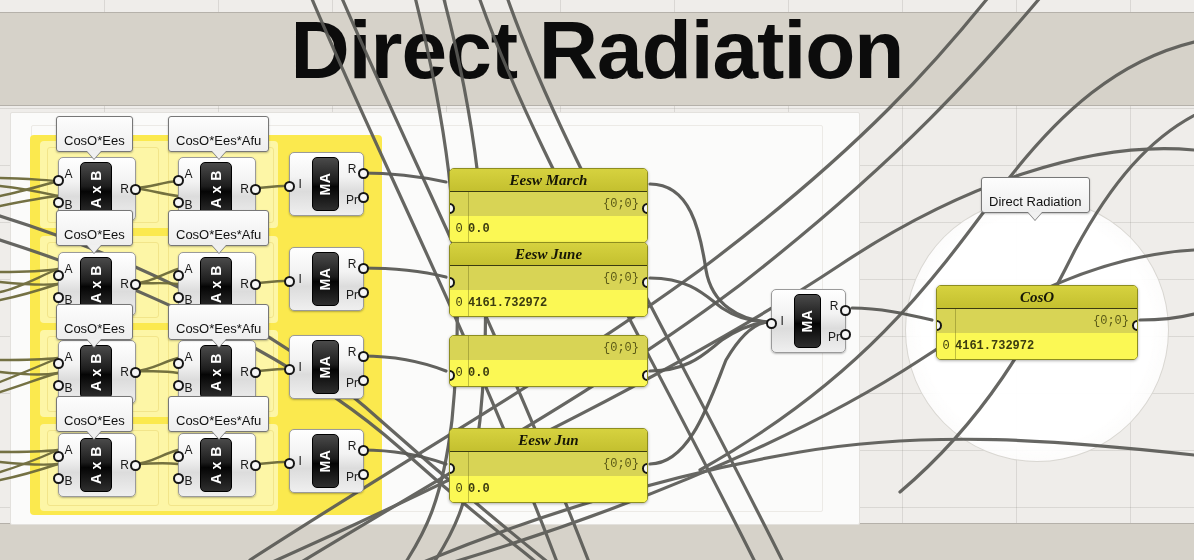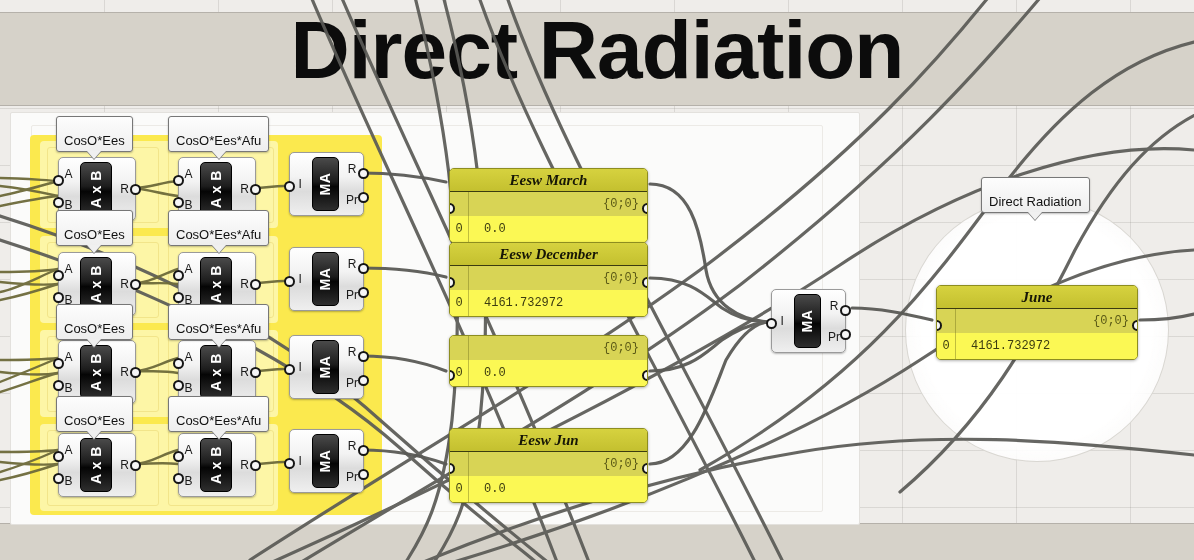--- a/index.html
+++ b/index.html
@@ -96,21 +96,21 @@
     display:flex;align-items:center;justify-content:flex-end;
     padding-right:8px;box-sizing:border-box;
     font-family:"Liberation Mono",monospace;font-size:12px;color:#5b5a16;
   }
   .ghpanel .datarow{
     height:26px;background:#fbf854;position:relative;
     display:flex;align-items:center;
     font-family:"Liberation Mono",monospace;font-size:12px;color:#3c3c10;
   }
   .ghpanel .rowno{width:18px;text-align:center;}
-  .ghpanel .rowval{padding-left:16px;}
+  .ghpanel .rowval{padding-left:0;font-weight:bold;}
   .ghpanel .vline{position:absolute;left:18px;top:0;bottom:0;width:1px;background:rgba(120,118,30,.45);}
 
   
   .callout{
     position:absolute;background:linear-gradient(to bottom,#fdfdfd,#eeeeee);
     border:1px solid #777;border-radius:3px;
     box-shadow:0 1px 2px rgba(0,0,0,.25);
     font-size:13px;color:#111;padding:16px 7px 3px;white-space:nowrap;
     font-family:"Liberation Sans",sans-serif;
   }
@@ -452,21 +452,21 @@
     <div class="datarow">
       <div class="vline"></div>
       <span class="rowno">0</span>
       <span class="rowval">0.0</span>
     </div>
     <div class="port" style="left:-6px;top:34px;"></div>
     <div class="port" style="right:-6px;top:34px;"></div>
   </div>
 
   <div class="ghpanel" style="left:449px;top:242px;width:197px;">
-    <div class="ph">Eesw December</div>
+    <div class="ph">Eesw June</div>
     <div class="pathrow">
       <div class="vline"></div>
       <span>{0;0}</span>
     </div>
     <div class="datarow">
       <div class="vline"></div>
       <span class="rowno">0</span>
       <span class="rowval">4161.732972</span>
     </div>
     <div class="port" style="left:-6px;top:34px;"></div>
@@ -496,21 +496,21 @@
     <div class="datarow">
       <div class="vline"></div>
       <span class="rowno">0</span>
       <span class="rowval">0.0</span>
     </div>
     <div class="port" style="left:-6px;top:34px;"></div>
     <div class="port" style="right:-6px;top:34px;"></div>
   </div>
 
   <div class="ghpanel" style="left:936px;top:285px;width:200px;">
-    <div class="ph">June</div>
+    <div class="ph">CosO</div>
     <div class="pathrow">
       <div class="vline"></div>
       <span>{0;0}</span>
     </div>
     <div class="datarow">
       <div class="vline"></div>
       <span class="rowno">0</span>
       <span class="rowval">4161.732972</span>
     </div>
     <div class="port" style="left:-6px;top:34px;"></div>

